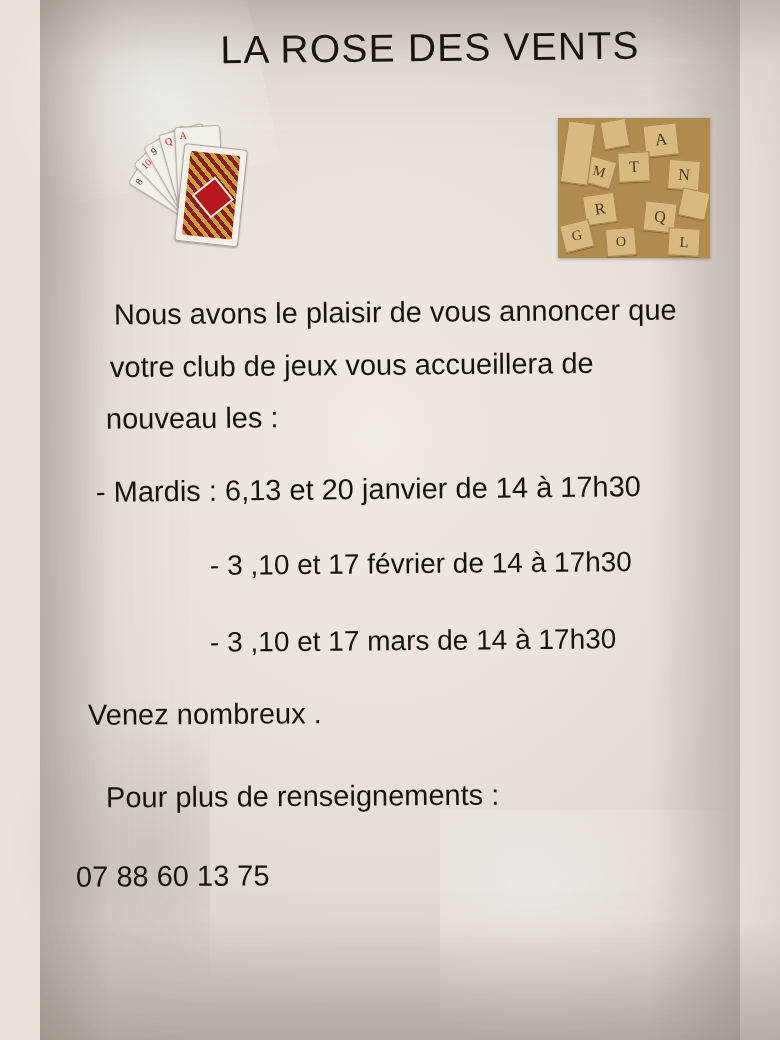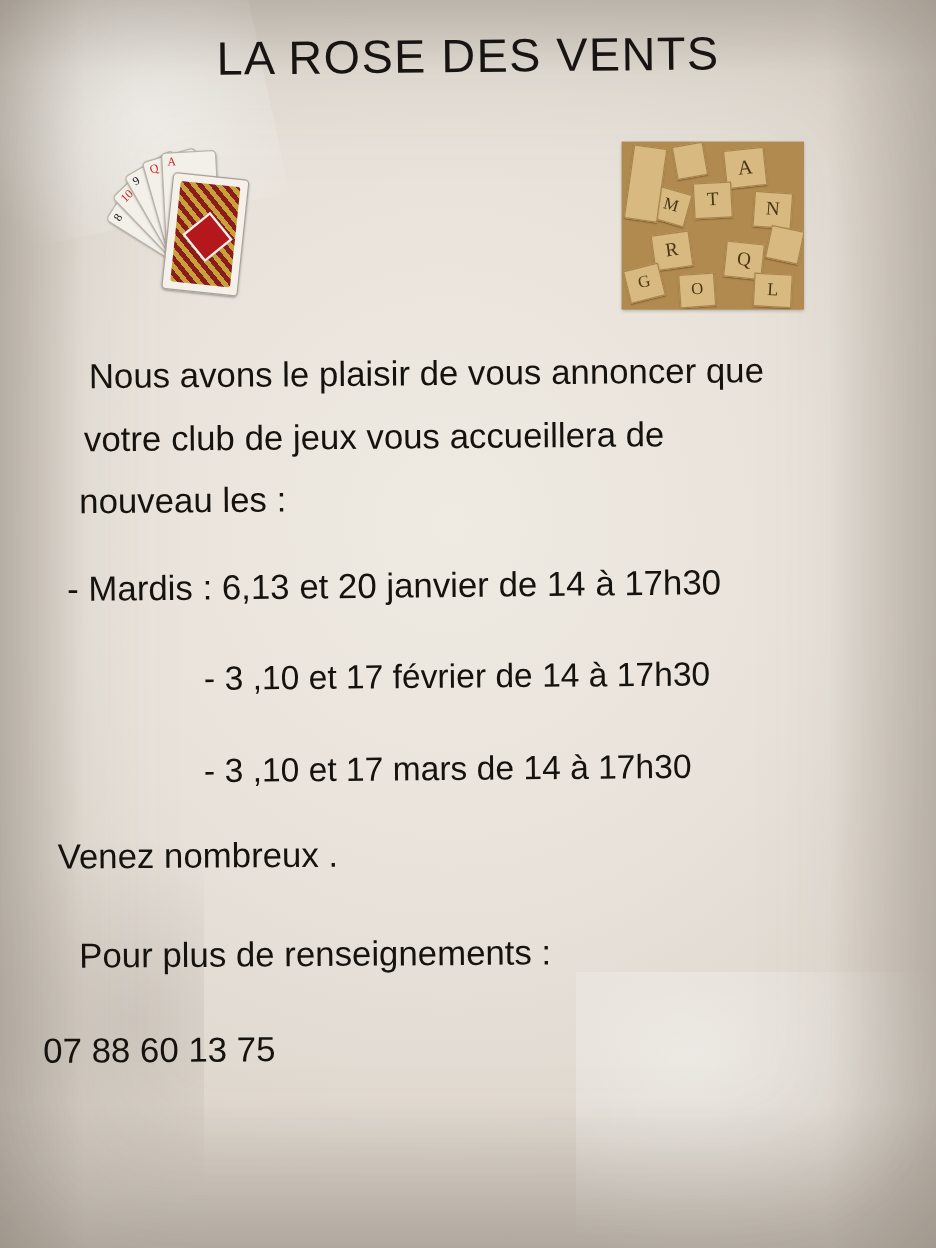--- a/index.html
+++ b/index.html
@@ -10,24 +10,25 @@
     width: 780px;
     height: 1040px;
     overflow: hidden;
     background: #e9e3db;
     font-family: "Liberation Sans", sans-serif;
   }
 
   
   #sheet {
     position: relative;
-    width: 780px;
+    width: 700px;
     height: 1040px;
     background:
       radial-gradient(ellipse 70% 55% at 48% 42%, #efeae2 0%, #e8e2da 55%, #ddd6cd 100%);
+    margin-left: 40px;
   }
   
   .shade {
     position: absolute;
     pointer-events: none;
   }
   .shade.left-edge {
     left: 0; top: 0; width: 70px; height: 1040px;
     background: linear-gradient(to right, rgba(150,142,132,0.45), rgba(150,142,132,0.0));
   }

